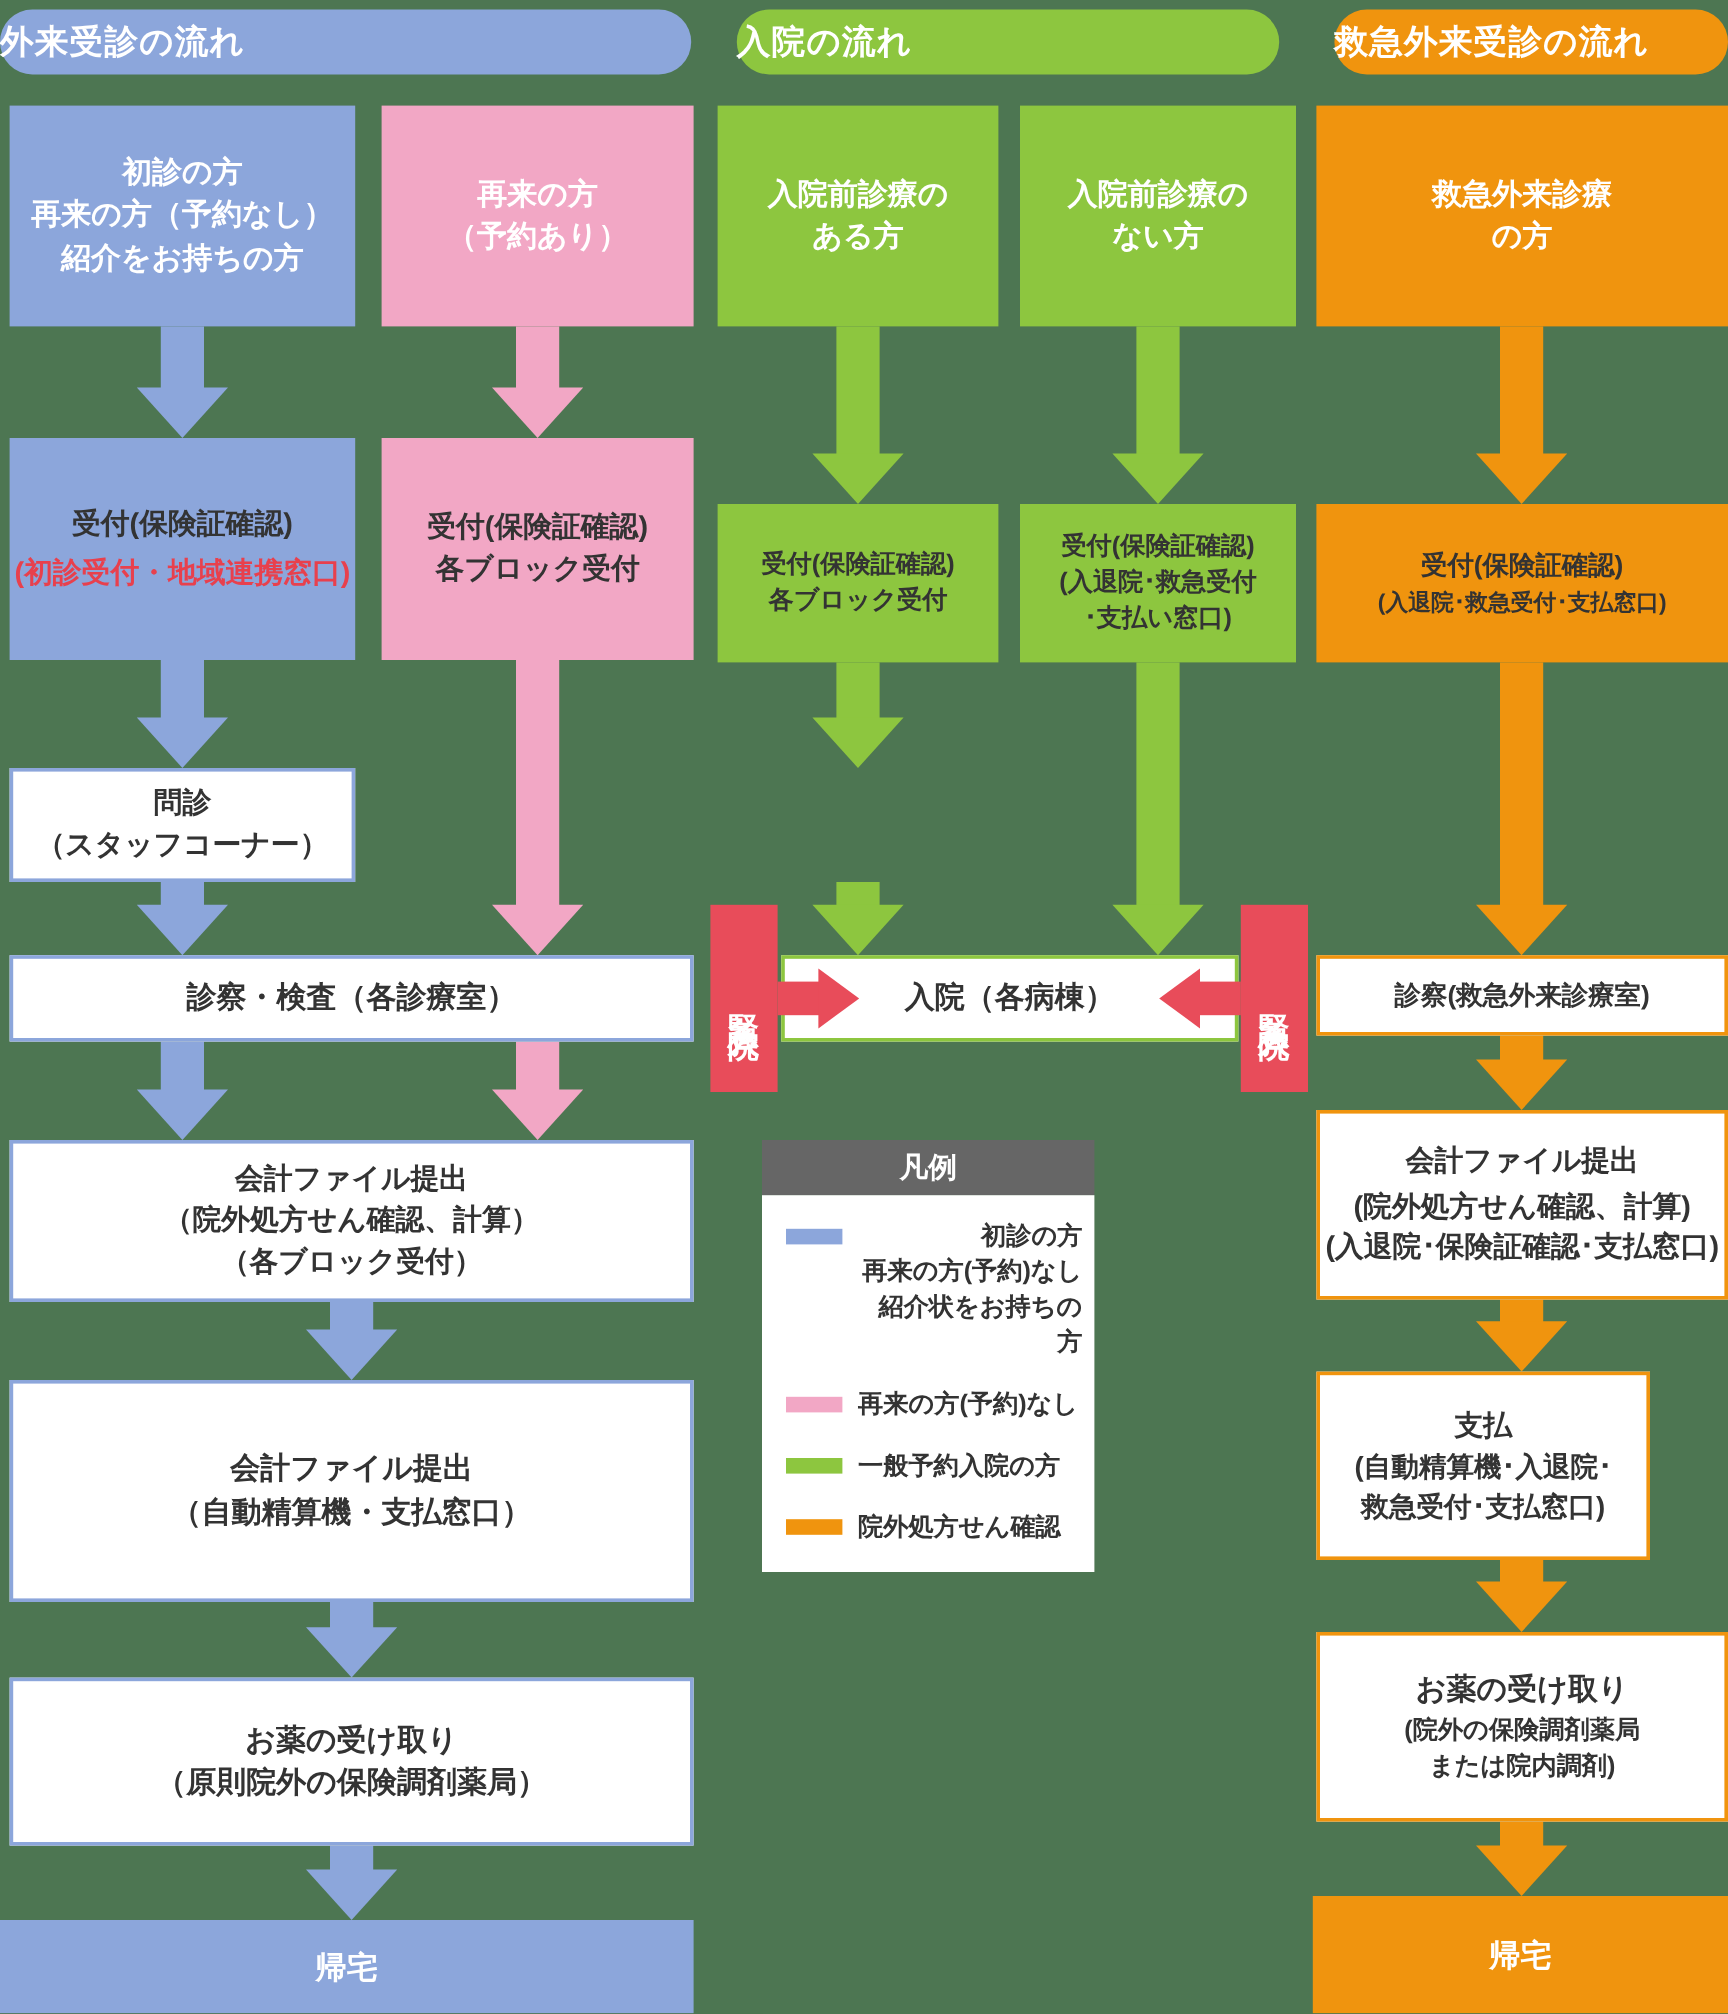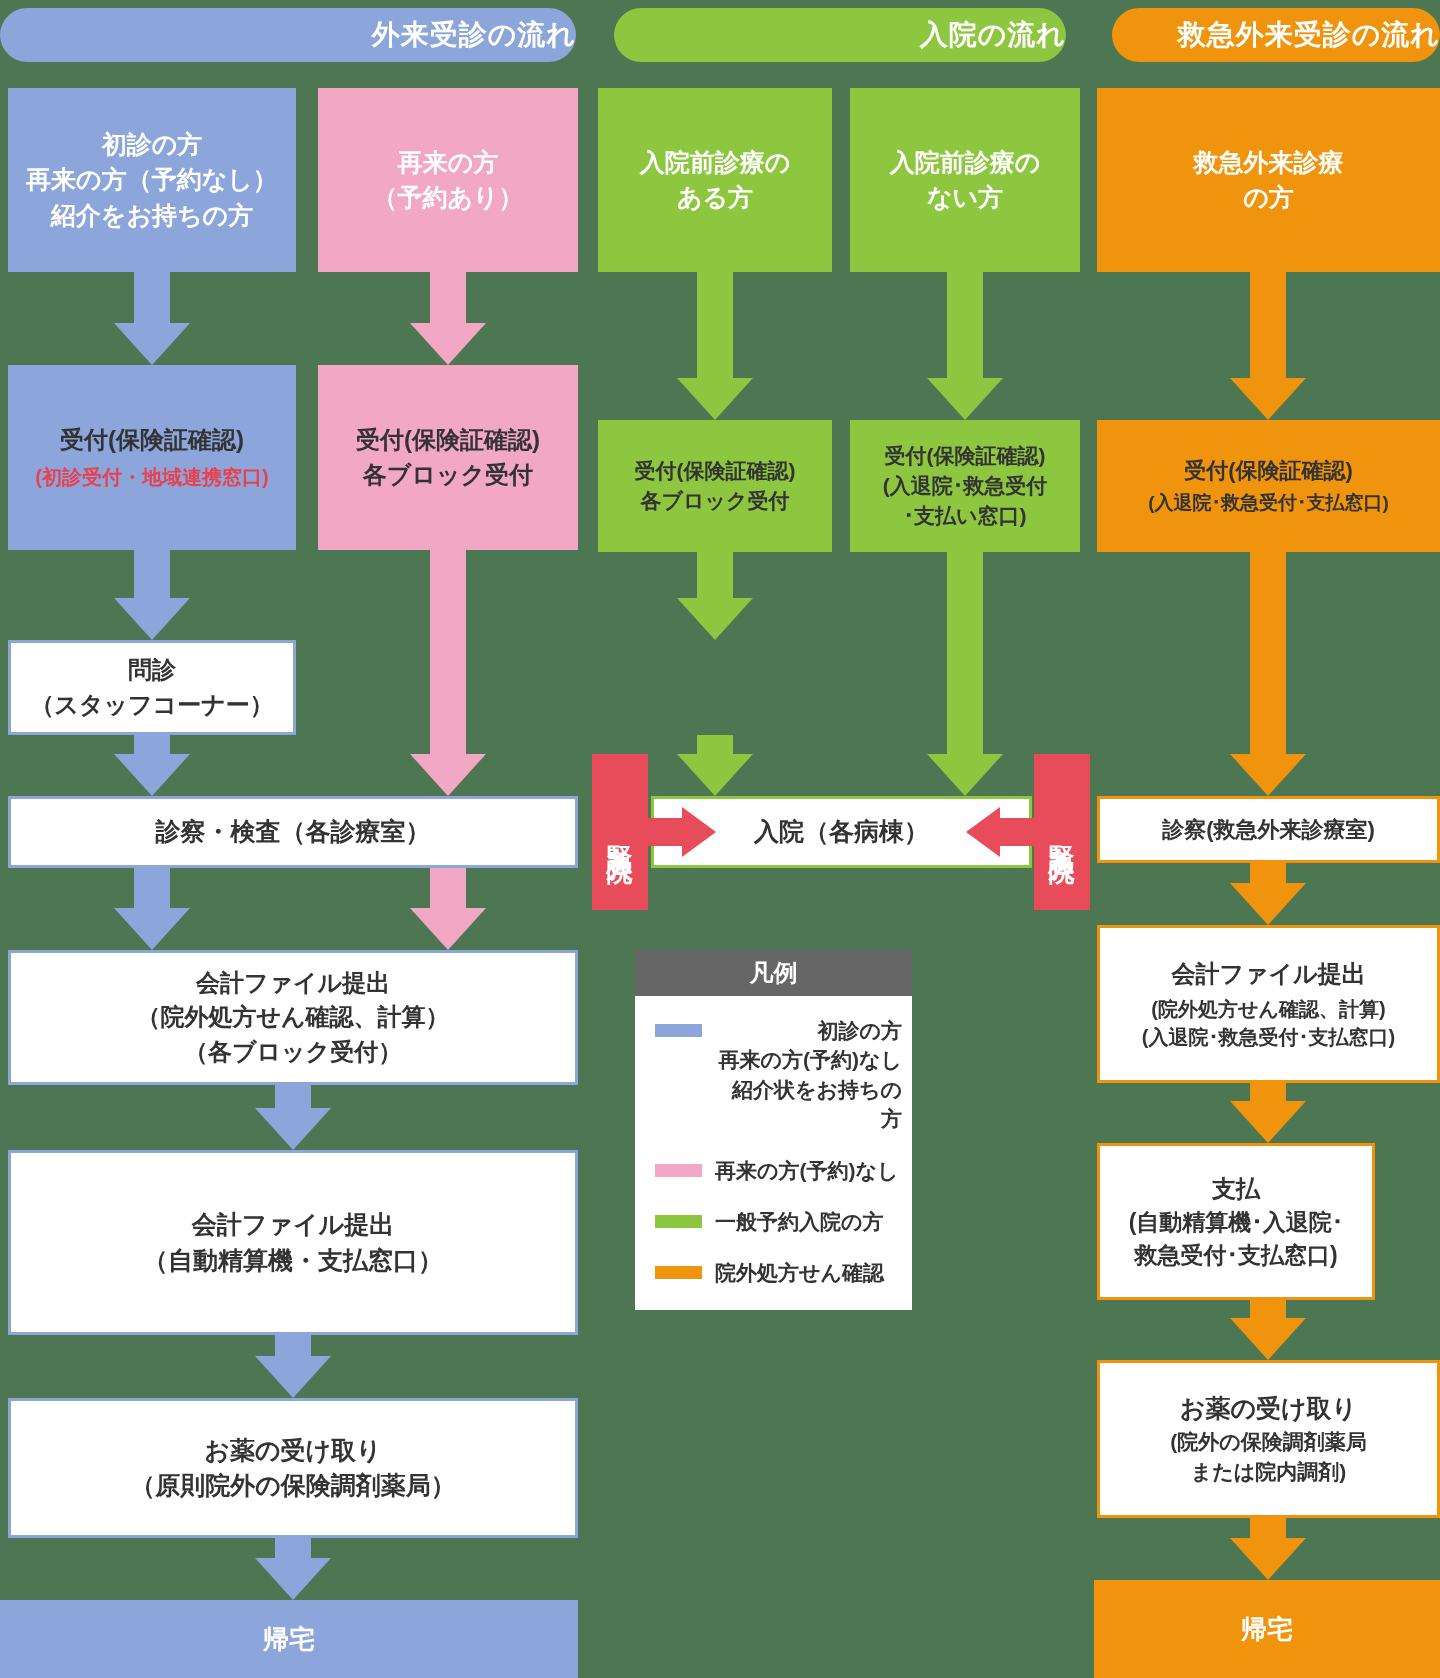--- a/index.html
+++ b/index.html
@@ -3,38 +3,38 @@
 <meta charset="utf-8">
 <style>
   html,body{margin:0;padding:0;background:#4d7652;}
   .canvas{
     position:relative;width:1440px;height:1678px;overflow:hidden;
     background:#4d7652;
     font-family:"Liberation Sans","DejaVu Sans",sans-serif;
     font-weight:bold;
   }
   .pill{
-    position:absolute;border-radius:28px;display:flex;align-items:center;justify-content:flex-end;
+    position:absolute;border-radius:28px;display:flex;align-items:center;justify-content:flex-start;
     color:#fff;font-size:28px;z-index:2;letter-spacing:1px;
   }
   .node{
     position:absolute;display:flex;flex-direction:column;align-items:center;justify-content:center;
     text-align:center;z-index:2;box-sizing:border-box;
   }
   .txt{white-space:pre-line;line-height:1.42;display:block;}
   .bg-blue{background:#8ca6db}.bg-pink{background:#f2a7c5}.bg-green{background:#8dc63f}.bg-orange{background:#f0940e}
   .white-text{color:#fff}
   .dark-text{color:#333}
   .white-box{background:#fff;color:#333}
   .bd-blue{border:3px solid #8ca6db}
   .bd-green{border:3px solid #8dc63f}
   .bd-orange{border:3px solid #f0940e}
   .red-sub{color:#e8404d;margin-top:6px;}
   .sub{margin-top:4px;}
-  .fs19{font-size:19px}.fs20{font-size:20px}.fs21{font-size:21px}.fs22{font-size:22px}
+  .fs19{font-size:19px}.fs20{font-size:24px}.fs21{font-size:21px}.fs22{font-size:22px}
   .fs23{font-size:23px}.fs24{font-size:24px}.fs25{font-size:25px}.fs26{font-size:26px}
   
   .arrow-down{position:absolute;width:36px;z-index:1;}
   .arrow-down::before{content:"";position:absolute;left:0;right:0;top:0;bottom:41px;background:currentColor;}
   .arrow-down::after{content:"";position:absolute;bottom:0;left:50%;margin-left:-38px;width:0;height:0;
     border-left:38px solid transparent;border-right:38px solid transparent;border-top:42px solid currentColor;}
   .c-blue{color:#8ca6db}.c-pink{color:#f2a7c5}.c-green{color:#8dc63f}.c-orange{color:#f0940e}.c-red{color:#e84c5a}
   
   .arrow-right,.arrow-left{position:absolute;height:28px;z-index:4;}
   .arrow-right::before{content:"";position:absolute;top:0;bottom:0;left:0;right:33px;background:currentColor;}
@@ -174,21 +174,21 @@
 （原則院外の保険調剤薬局）</span>
     </div>
   <div class="arrow-down c-blue" style="left:275px;top:1538px;height:62px"></div>
   <div class="node bg-blue white-text fs26" style="left:0;top:1600px;width:578px;height:78px">
       <span class="txt">帰宅</span>
     </div>
 
   <div class="node white-box bd-orange fs24" style="left:1097px;top:925px;width:343px;height:158px">
     <span class="txt">会計ファイル提出</span>
     <span class="txt sub fs20">(院外処方せん確認、計算)
-(入退院･救急受付･支払窓口)</span>
+(入退院･保険証確認･支払窓口)</span>
   </div>
   <div class="arrow-down c-orange" style="left:1250px;top:1083px;height:60px"></div>
   <div class="node white-box bd-orange fs24" style="left:1097px;top:1143px;width:278px;height:157px">
     <span class="txt">支払</span>
     <span class="txt fs23">(自動精算機･入退院･
 救急受付･支払窓口)</span>
   </div>
   <div class="arrow-down c-orange" style="left:1250px;top:1300px;height:60px"></div>
   <div class="node white-box bd-orange fs25" style="left:1097px;top:1360px;width:343px;height:158px">
     <span class="txt">お薬の受け取り</span>

